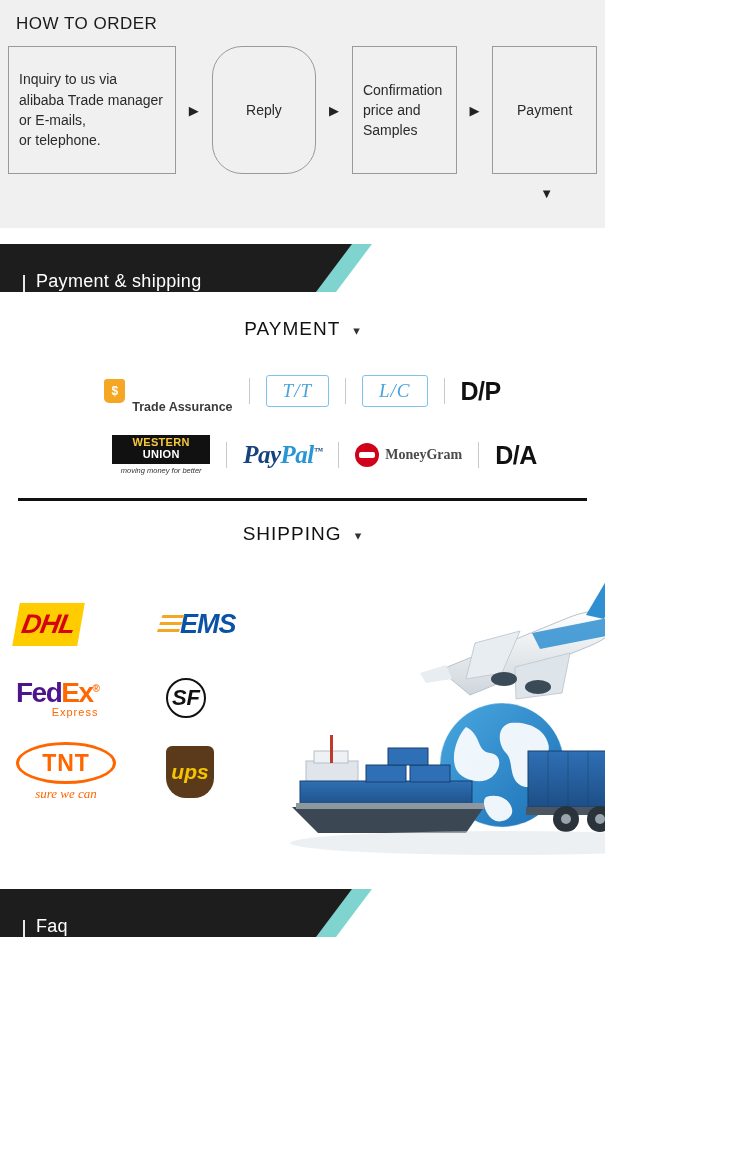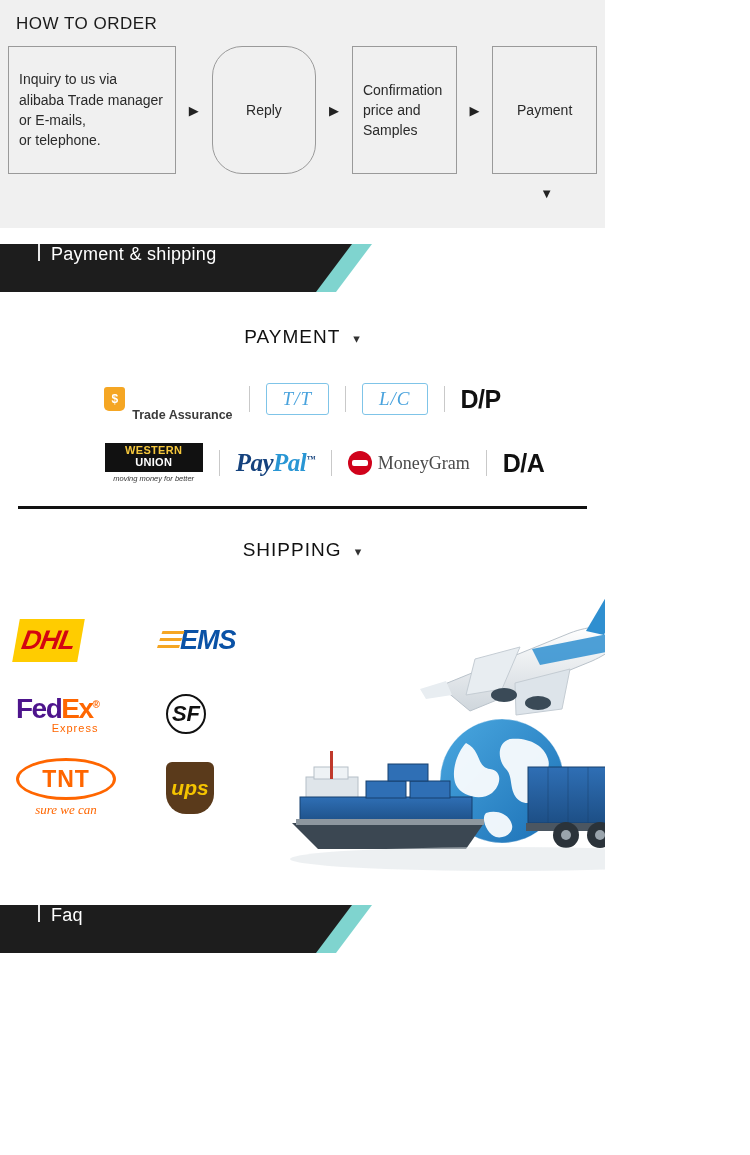--- a/index.html
+++ b/index.html
@@ -87,45 +87,44 @@
   .banner .black {
     position: absolute;
     left: 0; top: 0;
     height: 48px;
     width: 352px;
     background: #1d1d1d;
     clip-path: polygon(0 0, 100% 0, calc(100% - 36px) 100%, 0 100%);
   }
   .banner .label {
     position: absolute;
-    left: 38px; top: 0;
+    left: 23px; top: 0;
     height: 48px;
     display: flex;
-    align-items: flex-start;
+    align-items: flex-end;
     color: #ffffff;
     font-size: 18px;
     letter-spacing: 0.3px;
   }
   .banner .bar {
     display: inline-block;
     width: 2px; height: 17px;
     background: #ffffff;
     margin-right: 11px;
     opacity: .9;
   }
 
   
   .pay-section { padding: 26px 0 0 0; }
   .sec-head {
     text-align: center;
     font-size: 19px;
     letter-spacing: 1px;
     color: #111;
     margin-bottom: 30px;
-    margin-top: 8px;
   }
   .sec-head .chev {
     display: inline-block;
     margin-left: 7px;
     font-size: 13px;
     color: #333;
   }
   .pay-row {
     display: flex;
     align-items: center;
@@ -218,22 +217,22 @@
     position: relative;
   }
   .mg-globe::after {
     content: "";
     position: absolute; left: 4px; top: 9px;
     width: 16px; height: 6px;
     background: #fff;
     border-radius: 2px;
   }
   .mg-text {
-    font-size: 18px;
-    font-weight: normal;
+    font-size: 14px;
+    font-weight: bold;
     color: #4a4a4a;
     font-family: "Liberation Serif", serif;
   }
 
   .pay-rule {
     height: 3px;
     background: #111;
     margin: 16px 18px 0 18px;
   }
 

